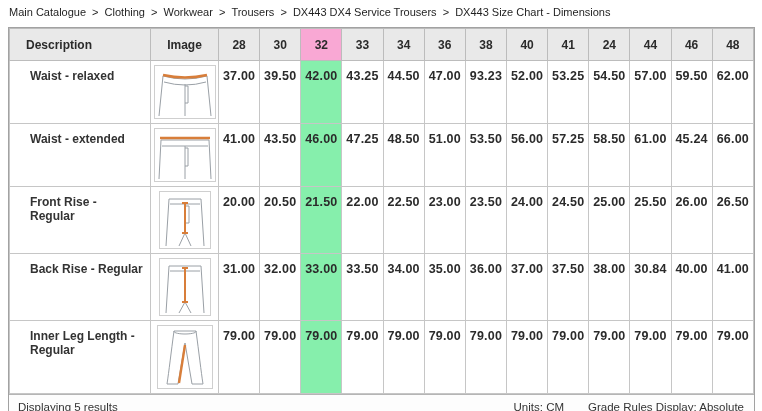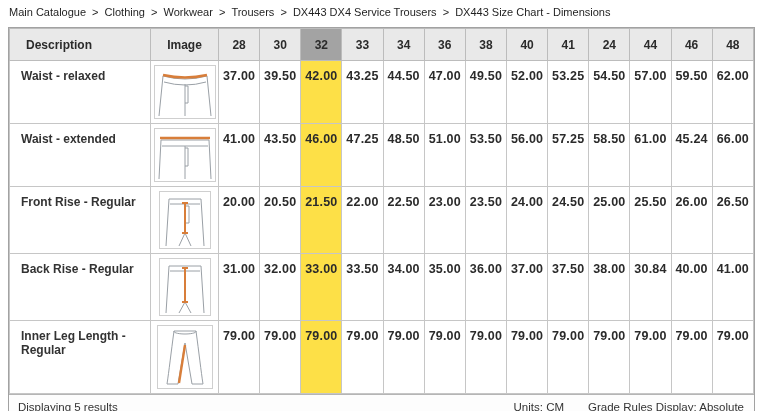--- a/index.html
+++ b/index.html
@@ -37,28 +37,28 @@
     background: #e9e9e9;
     border-color: #bcbcbc;
     height: 32px;
     font-size: 12px;
     font-weight: 700;
     color: #2b2b2b;
     text-align: center;
     vertical-align: middle;
   }
   thead th.desc-h { text-align: left; padding-left: 16px; }
-  thead th.hl { background: #a3a3a3; }
-  tbody td.hl { background: #fde047; }
+  thead th.hl { background: #f9a8d4; }
+  tbody td.hl { background: #86efac; }
   tbody tr { height: 62px; }
   tbody tr:last-child { height: 64px; }
   td.desc {
     font-size: 12px;
     font-weight: 700;
-    padding: 8px 6px 0 11px;
+    padding: 8px 6px 0 20px;
     color: #333;
   }
   td.val {
     font-size: 12.5px;
     font-weight: 700;
     text-align: center;
     padding-top: 8px;
     color: #2b2b2b;
     letter-spacing: 0.2px;
   }
@@ -133,21 +133,21 @@
           <td class="img-cell"><span class="thumb"><svg width="58" height="50" viewBox="0 0 58 50" fill="none" xmlns="http://www.w3.org/2000/svg">
                 <path d="M7,9 L3,49 M51,9 L55,49 M7,9 Q29,15 51,9 M8,15 Q29,21 50,15 M29,17 L29,49 M29,19 L32,19 L32,36 L29,36" stroke="#9aa0a6" stroke-width="1"></path>
                 <path d="M7,8 Q29,13 51,8" stroke="#d87e3a" stroke-width="2.6"></path>
               </svg></span></td>
           <td class="val">37.00</td>
           <td class="val">39.50</td>
           <td class="val hl">42.00</td>
           <td class="val">43.25</td>
           <td class="val">44.50</td>
           <td class="val">47.00</td>
-          <td class="val">49.50</td>
+          <td class="val">93.23</td>
           <td class="val">52.00</td>
           <td class="val">53.25</td>
           <td class="val">54.50</td>
           <td class="val">57.00</td>
           <td class="val">59.50</td>
           <td class="val">62.00</td>
         </tr>
         <tr>
           <td class="desc">Waist - extended</td>
           <td class="img-cell"><span class="thumb"><svg width="58" height="50" viewBox="0 0 58 50" fill="none" xmlns="http://www.w3.org/2000/svg">

